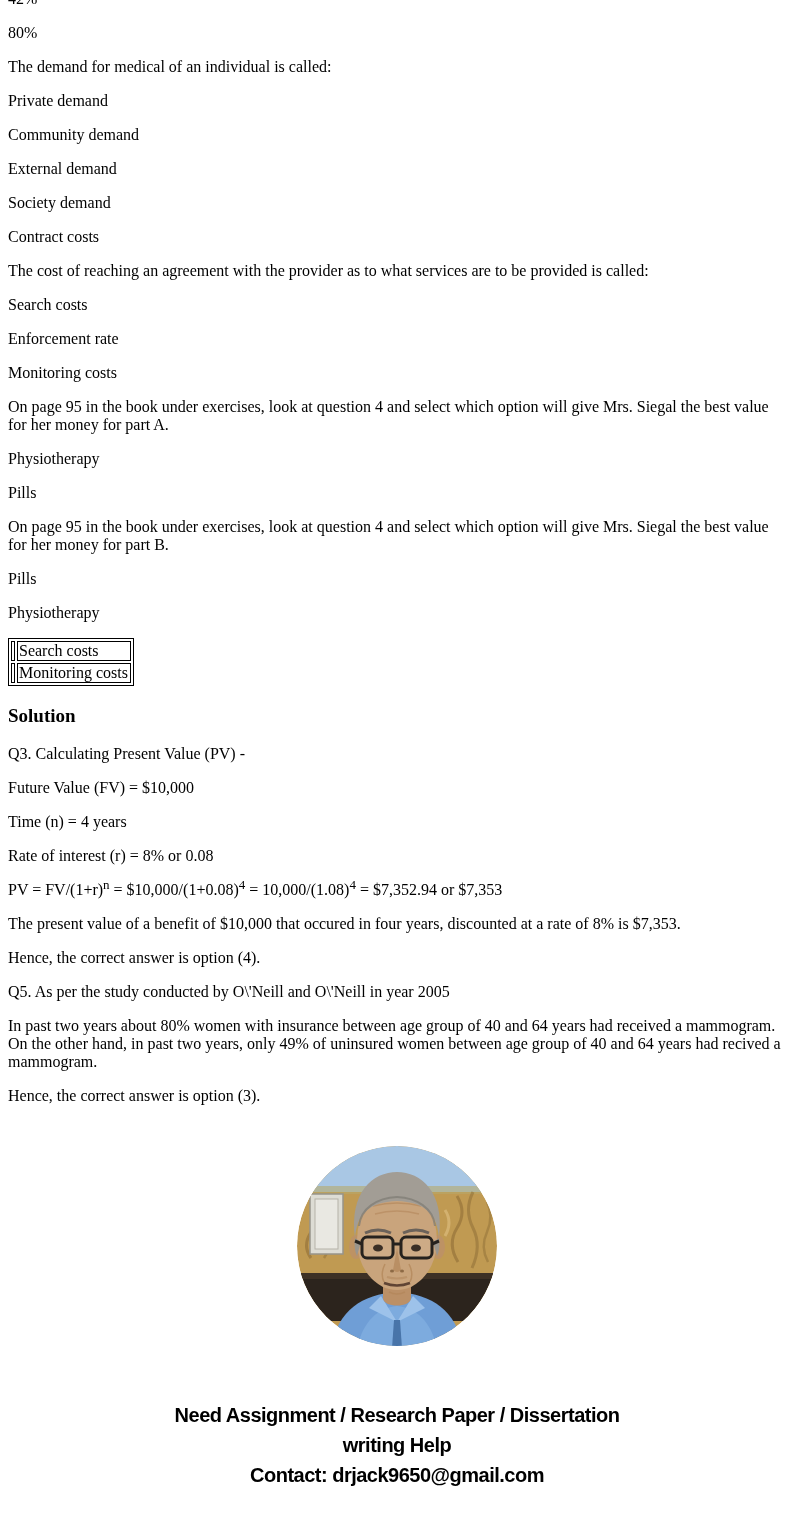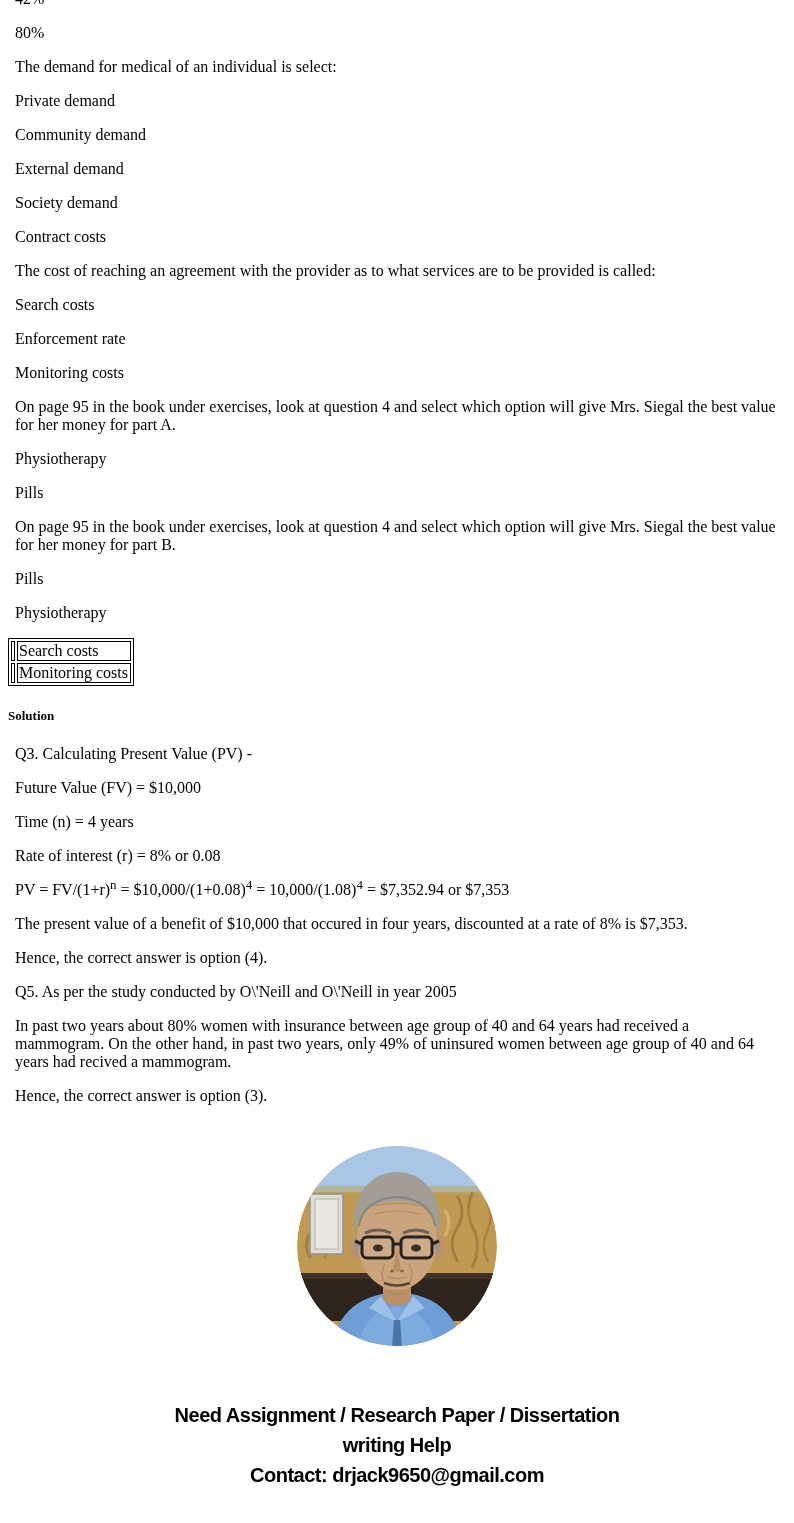--- a/index.html
+++ b/index.html
@@ -2,38 +2,38 @@
 <html><head>
 <meta charset="utf-8">
 <style>
   html, body { margin: 0; padding: 0; background: #ffffff; }
   body {
     width: 794px; height: 1523px; overflow: hidden;
     font-family: "Liberation Serif", serif;
     font-size: 16px; color: #000; 
   }
   .doc { padding: 0 8px; }
-  .doc p { margin: 16px 7px; line-height: 18px; }
+  .doc p { margin: 16px 0; line-height: 18px; }
   p.cutoff-top { margin-top: -10px; }
   p.two-col-wrap { max-width: 778px; }
   b, .bold { font-weight: normal; }
   sup { font-size: 13px; line-height: 0; vertical-align: super; }
 
   table.answers {
     border-collapse: separate; border-spacing: 2px;
     border: 1px solid #000; margin: 16px 0;
   }
   table.answers td {
     border: 1px solid #000; padding: 0 2px 0 1px; line-height: 18px;
     font-size: 16px;
   }
   table.answers td.spacer { width: 2px; padding: 0; }
 
   h3.solution-heading {
-    font-size: 13px; font-weight: bold; margin: 19px 0;
+    font-size: 19px; font-weight: bold; margin: 19px 0;
     line-height: 21px;
   }
 
   .photo-wrap { text-align: center; margin-top: 41px; }
   .portrait {
     display: inline-block; width: 200px; height: 200px;
     border-radius: 50%; overflow: hidden; vertical-align: top;
   }
 
   .footer {
@@ -43,21 +43,21 @@
     letter-spacing: -0.5px;
   }
 </style>
 </head>
 <body>
 
 <div class="doc">
 
   <p class="cutoff-top">42%</p>
   <p>80%</p>
-  <p>The demand for medical of an individual is select:</p>
+  <p>The demand for medical of an individual is called:</p>
   <p>Private demand</p>
   <p>Community demand</p>
   <p>External demand</p>
   <p>Society demand</p>
   <p>Contract costs</p>
   <p>The cost of reaching an agreement with the provider as to what services are to be provided is called:</p>
   <p>Search costs</p>
   <p>Enforcement rate</p>
   <p>Monitoring costs</p>
   <p class="two-col-wrap">On page 95 in the book under exercises, look at question 4 and select which option will give Mrs. Siegal the best value for her money for part A.</p>

